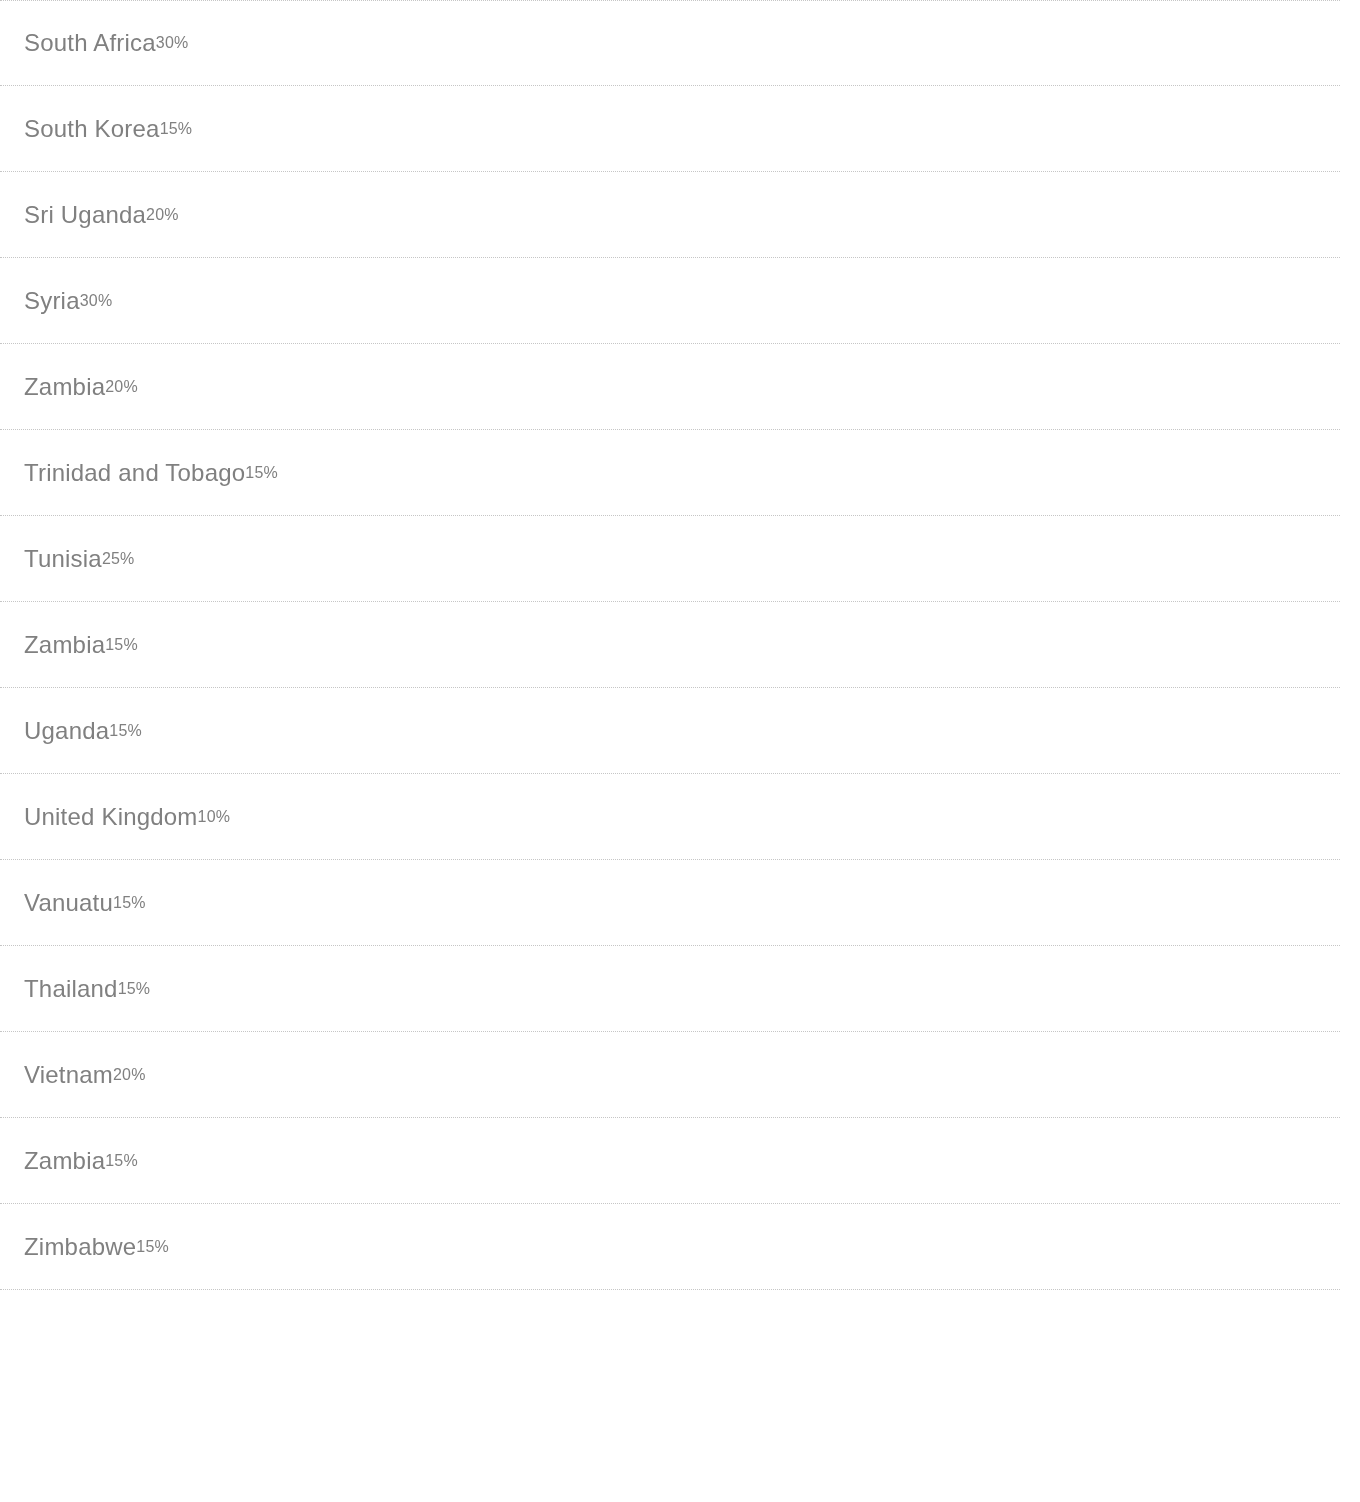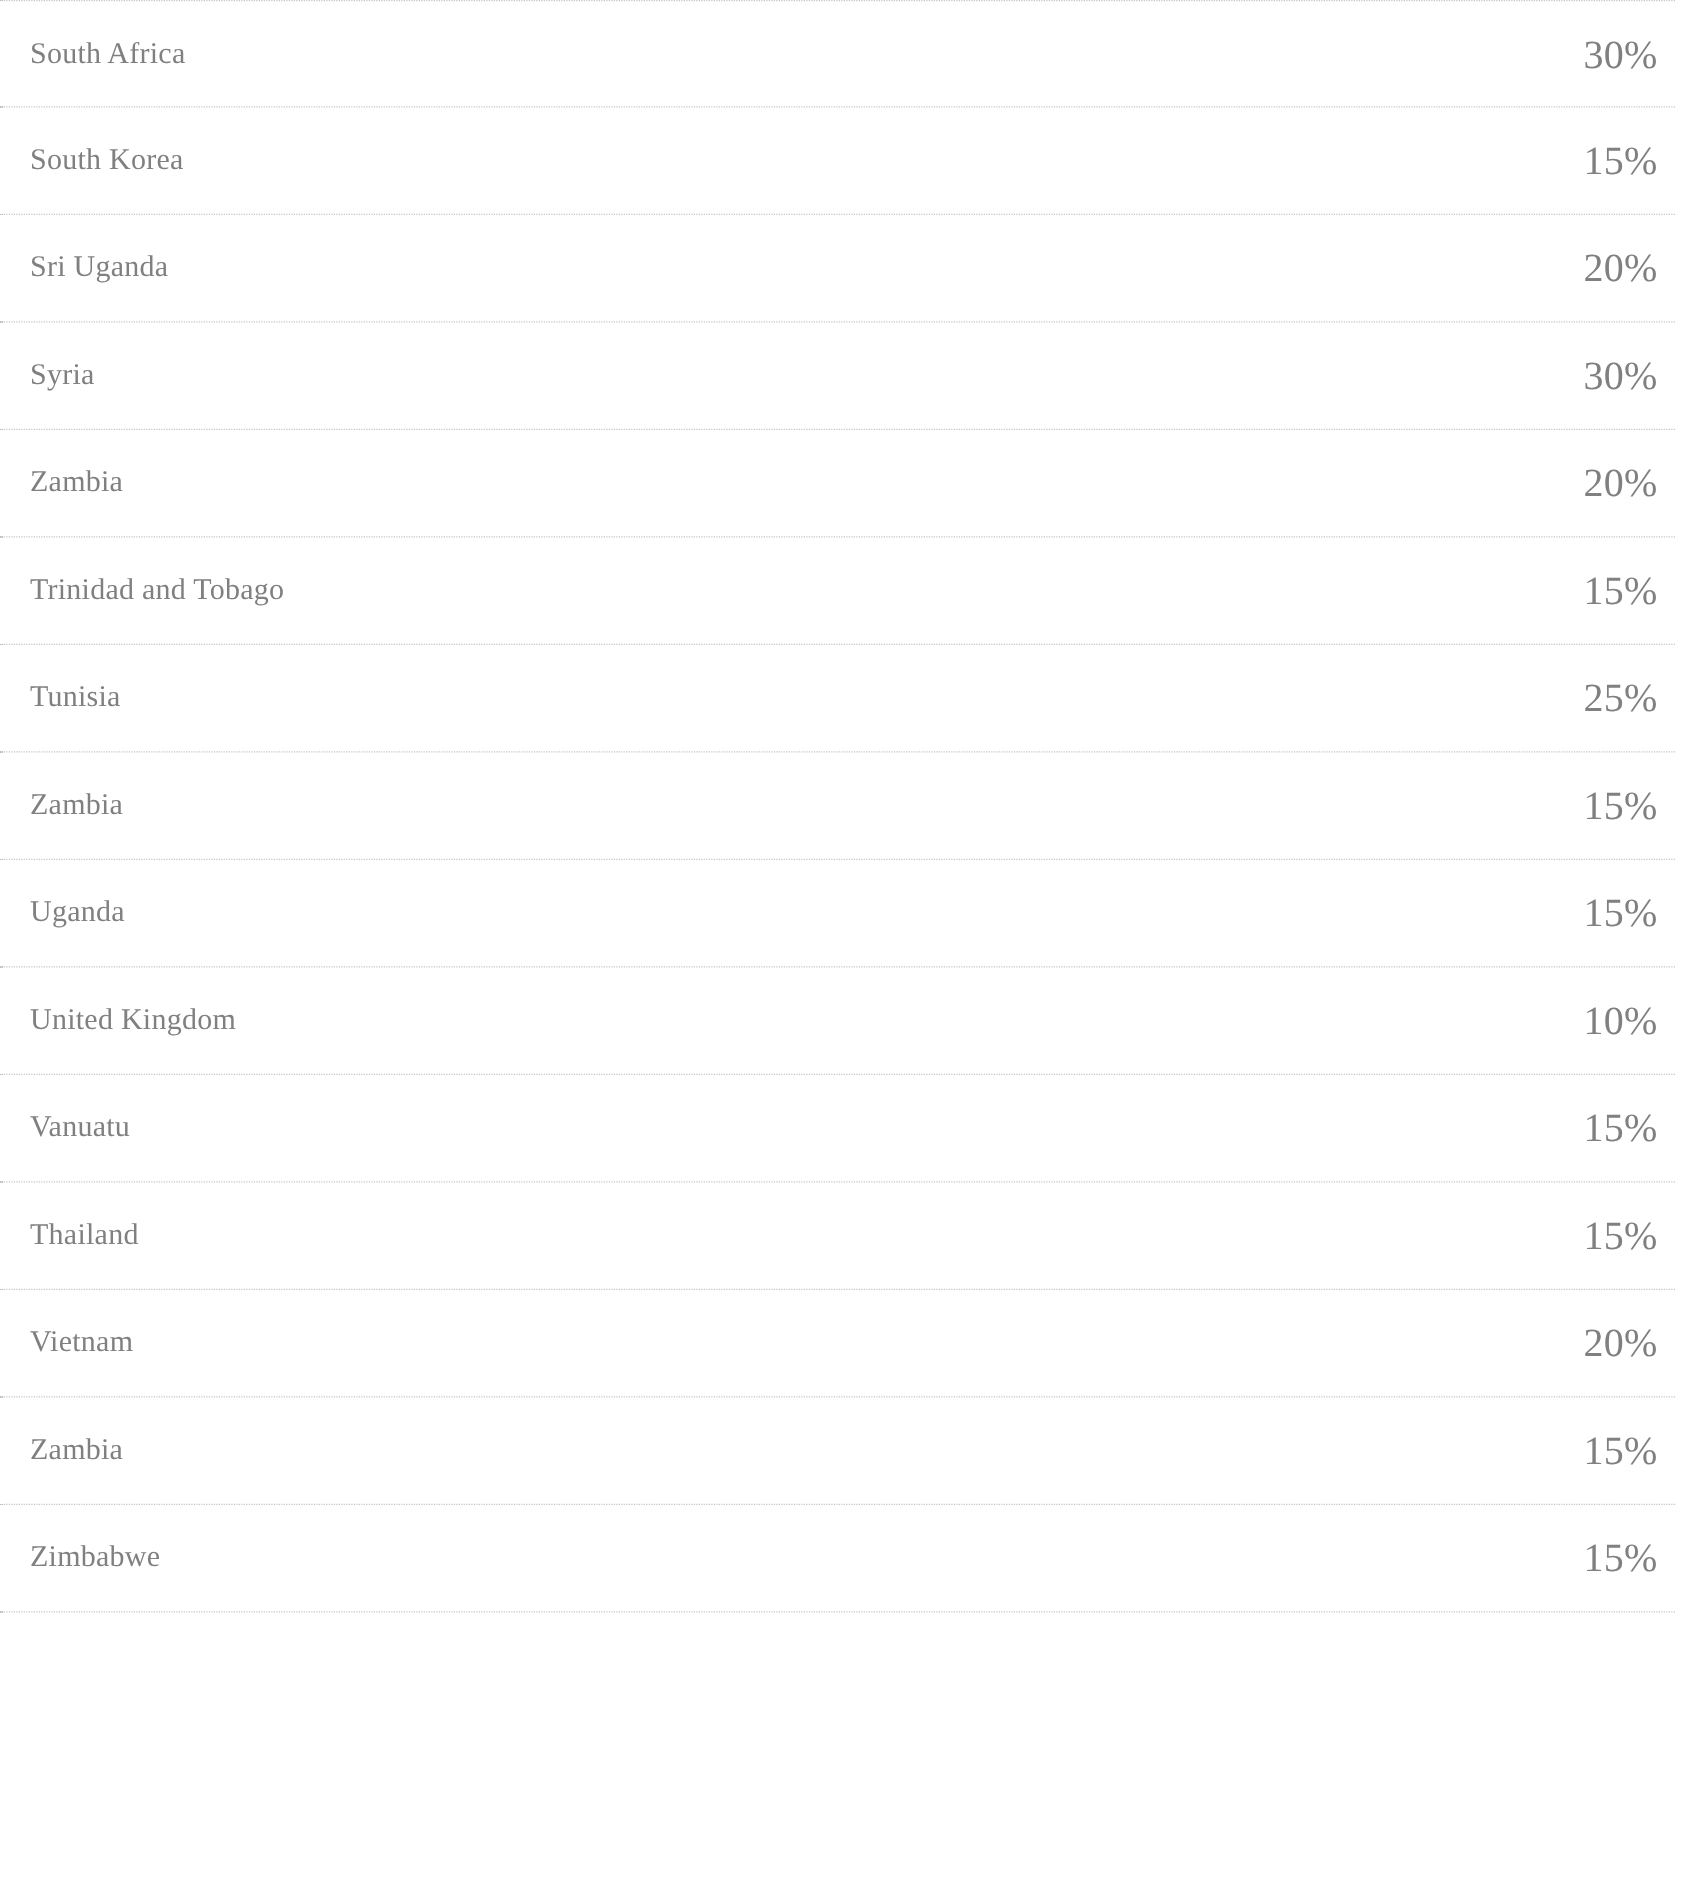--- a/index.html
+++ b/index.html
@@ -17,42 +17,40 @@
 
   .rate-table {
     width: 1360px;
     box-sizing: border-box;
     padding: 0 20px 0 0;
   }
 
   .rate-row {
     display: flex;
     align-items: center;
-    justify-content: space-between;
     height: 86px;
     box-sizing: border-box;
     border-bottom: 1px dotted #c6c6c6;
     padding: 0 8px 0 24px;
-    font-family: Liberation Serif, serif;
   }
 
   .rate-row:first-child {
     border-top: 1px dotted #c6c6c6;
   }
 
   .rate-country {
     font-size: 24px;
     font-weight: 400;
     color: #808080;
     letter-spacing: 0.2px;
     white-space: nowrap;
   }
 
   .rate-value {
-    font-size: 32px;
+    font-size: 16px;
     font-weight: 400;
     color: #808080;
     letter-spacing: 0.2px;
     text-align: right;
     white-space: nowrap;
     padding-right: 6px;
   }
 </style>
 </head>
 <body>

